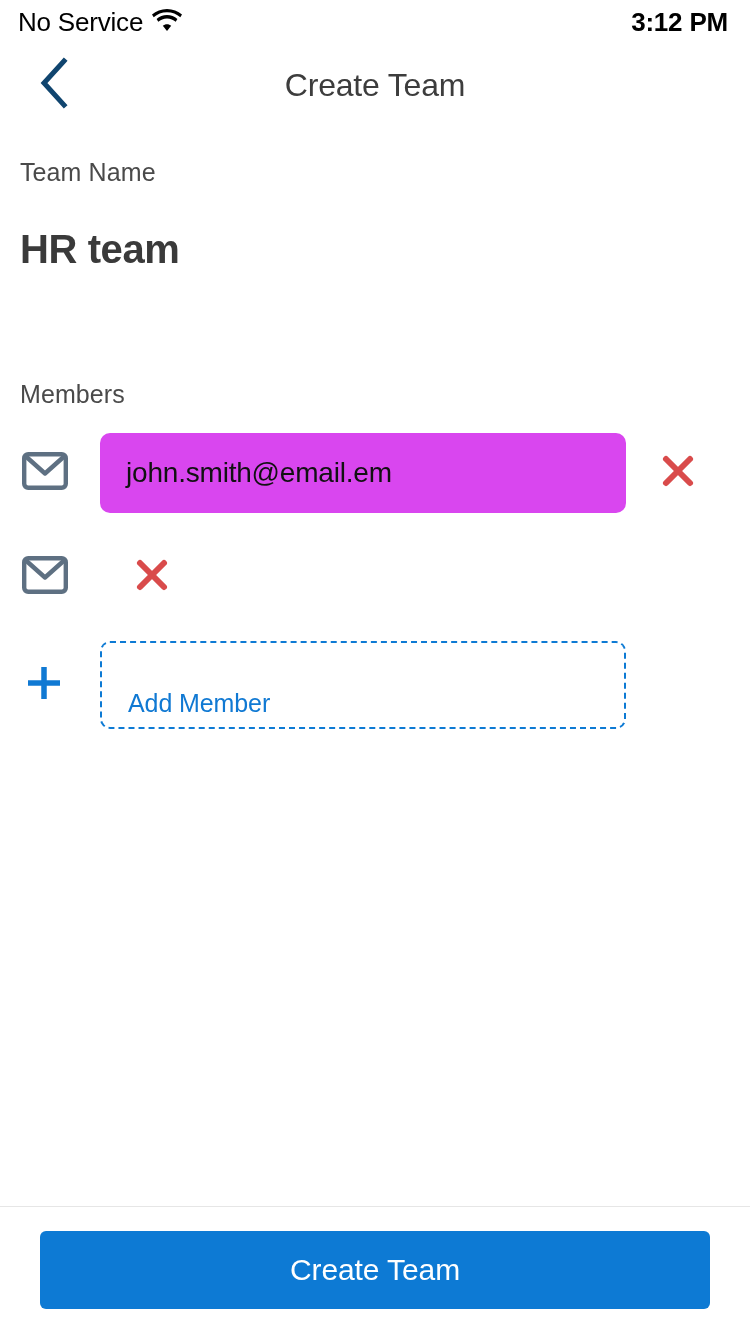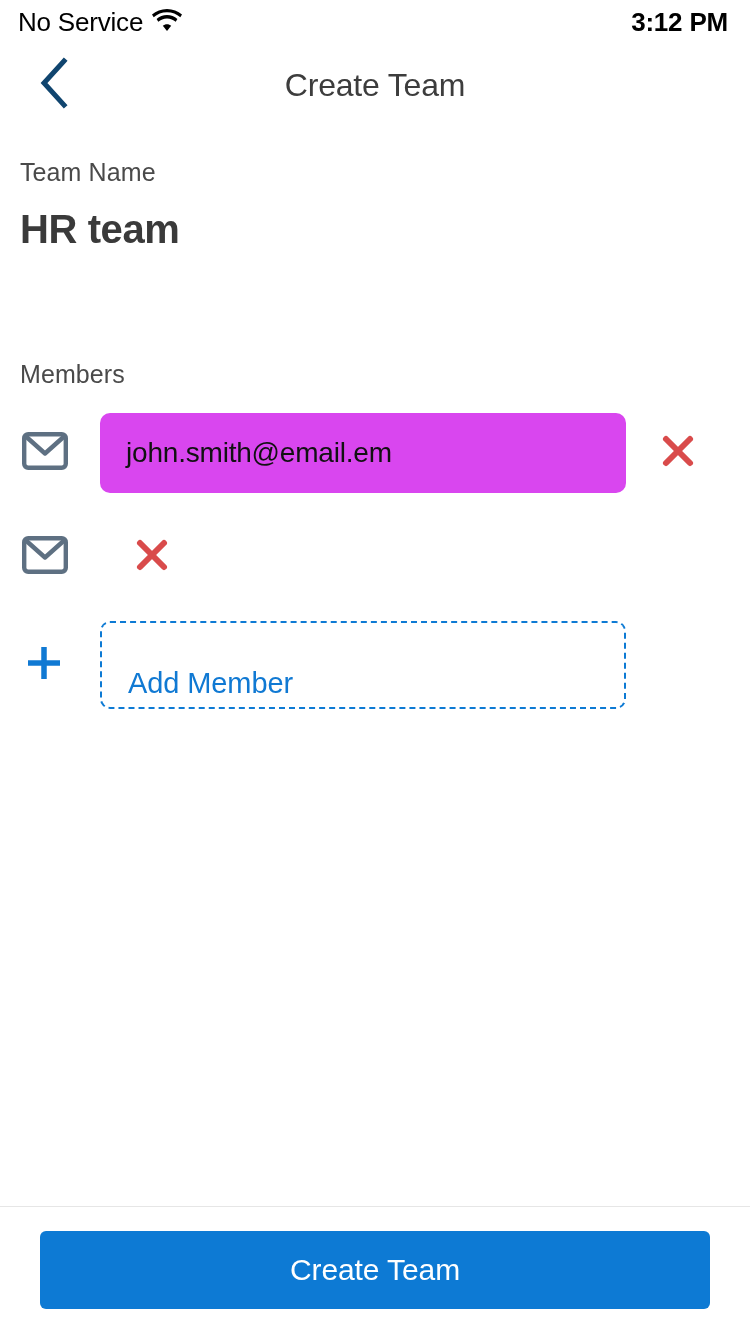--- a/index.html
+++ b/index.html
@@ -128,21 +128,21 @@
   .section-label {
     font-size: 25px;
     font-weight: 400;
     color: #4a4a4a;
     letter-spacing: 0.1px;
   }
 
   .team-name-label { margin-top: 32px; }
 
   .team-name-value {
-    margin-top: 20px;
+    margin-top: 40px;
     font-size: 40px;
     font-weight: 700;
     color: #3a3a3a;
     letter-spacing: -0.4px;
   }
 
   .members-label { margin-top: 108px; }
 
   .members-list { margin-top: 24px; }
 
@@ -209,21 +209,21 @@
     flex: 1 1 auto;
     height: 88px;
     border: 2.5px dashed #0d7ad4;
     border-radius: 10px;
     display: flex;
     align-items: center;
     padding: 0 26px;
     cursor: pointer;
   }
   .add-member-text {
-    font-size: 29px;
+    font-size: 25px;
     font-weight: 400;
     color: #1079d3;
     letter-spacing: -0.1px;
     margin-top: 36px;
   }
   .add-row-spacer {
     width: 104px;
     flex: 0 0 104px;
   }
 

